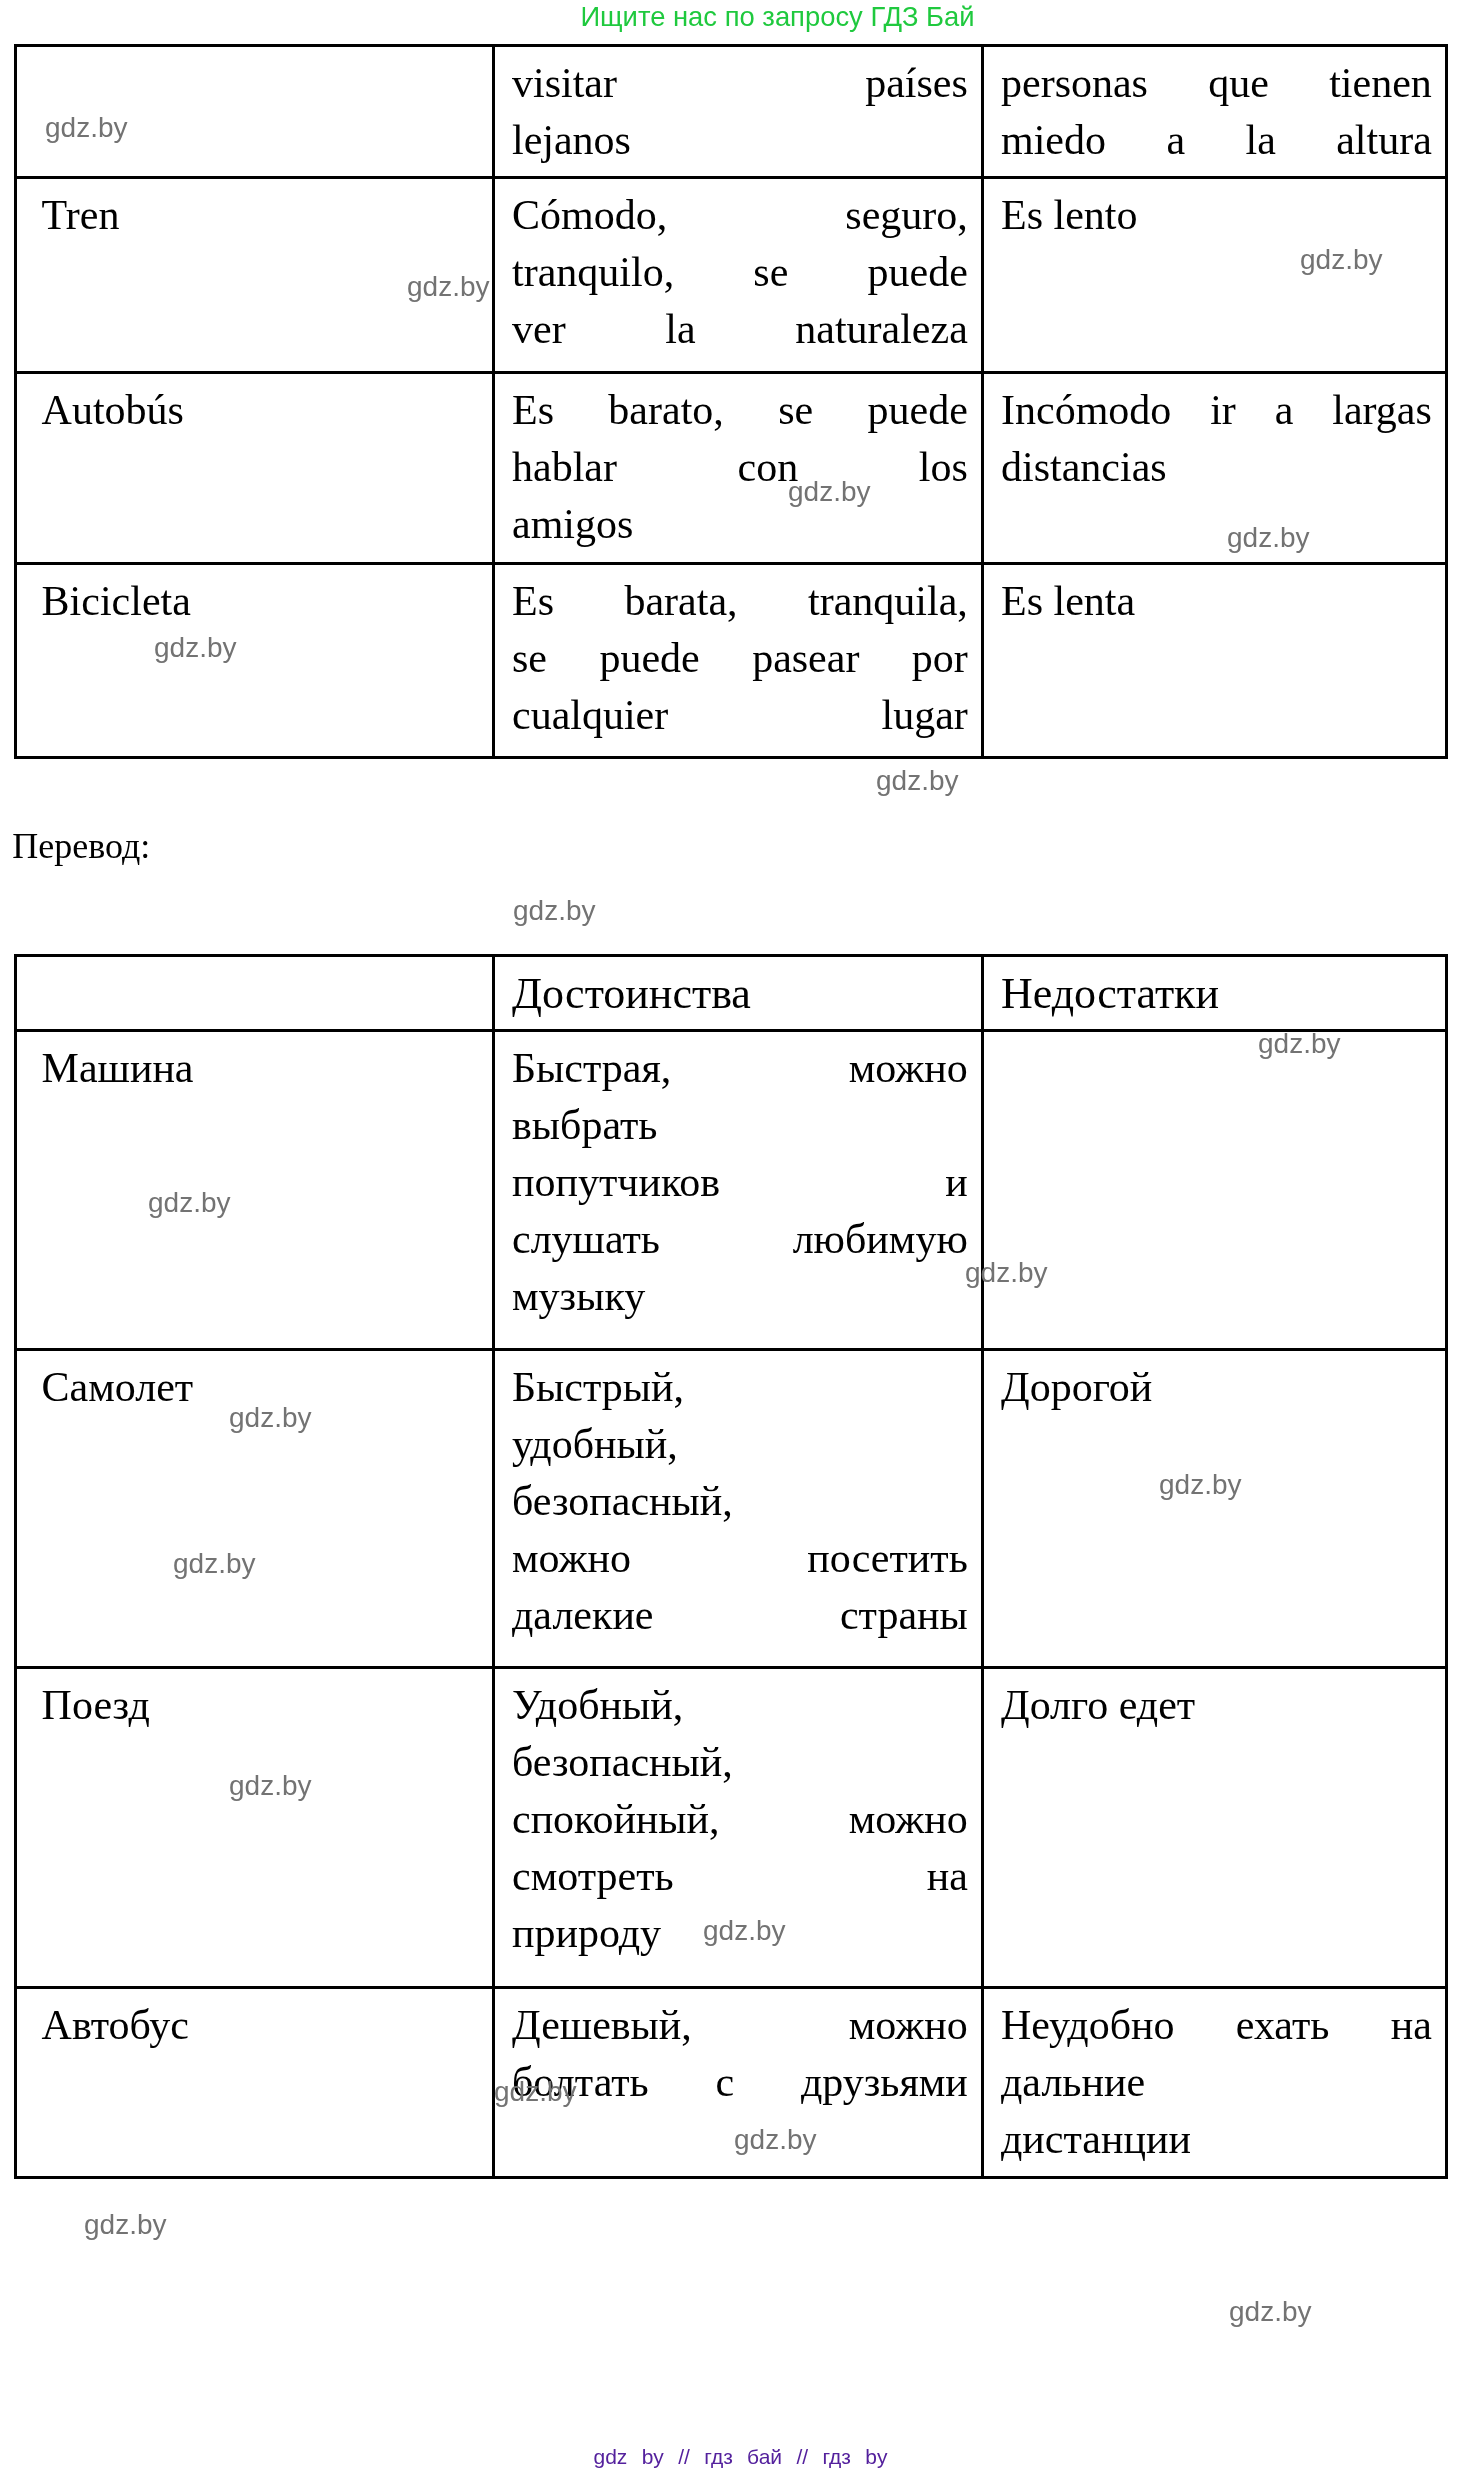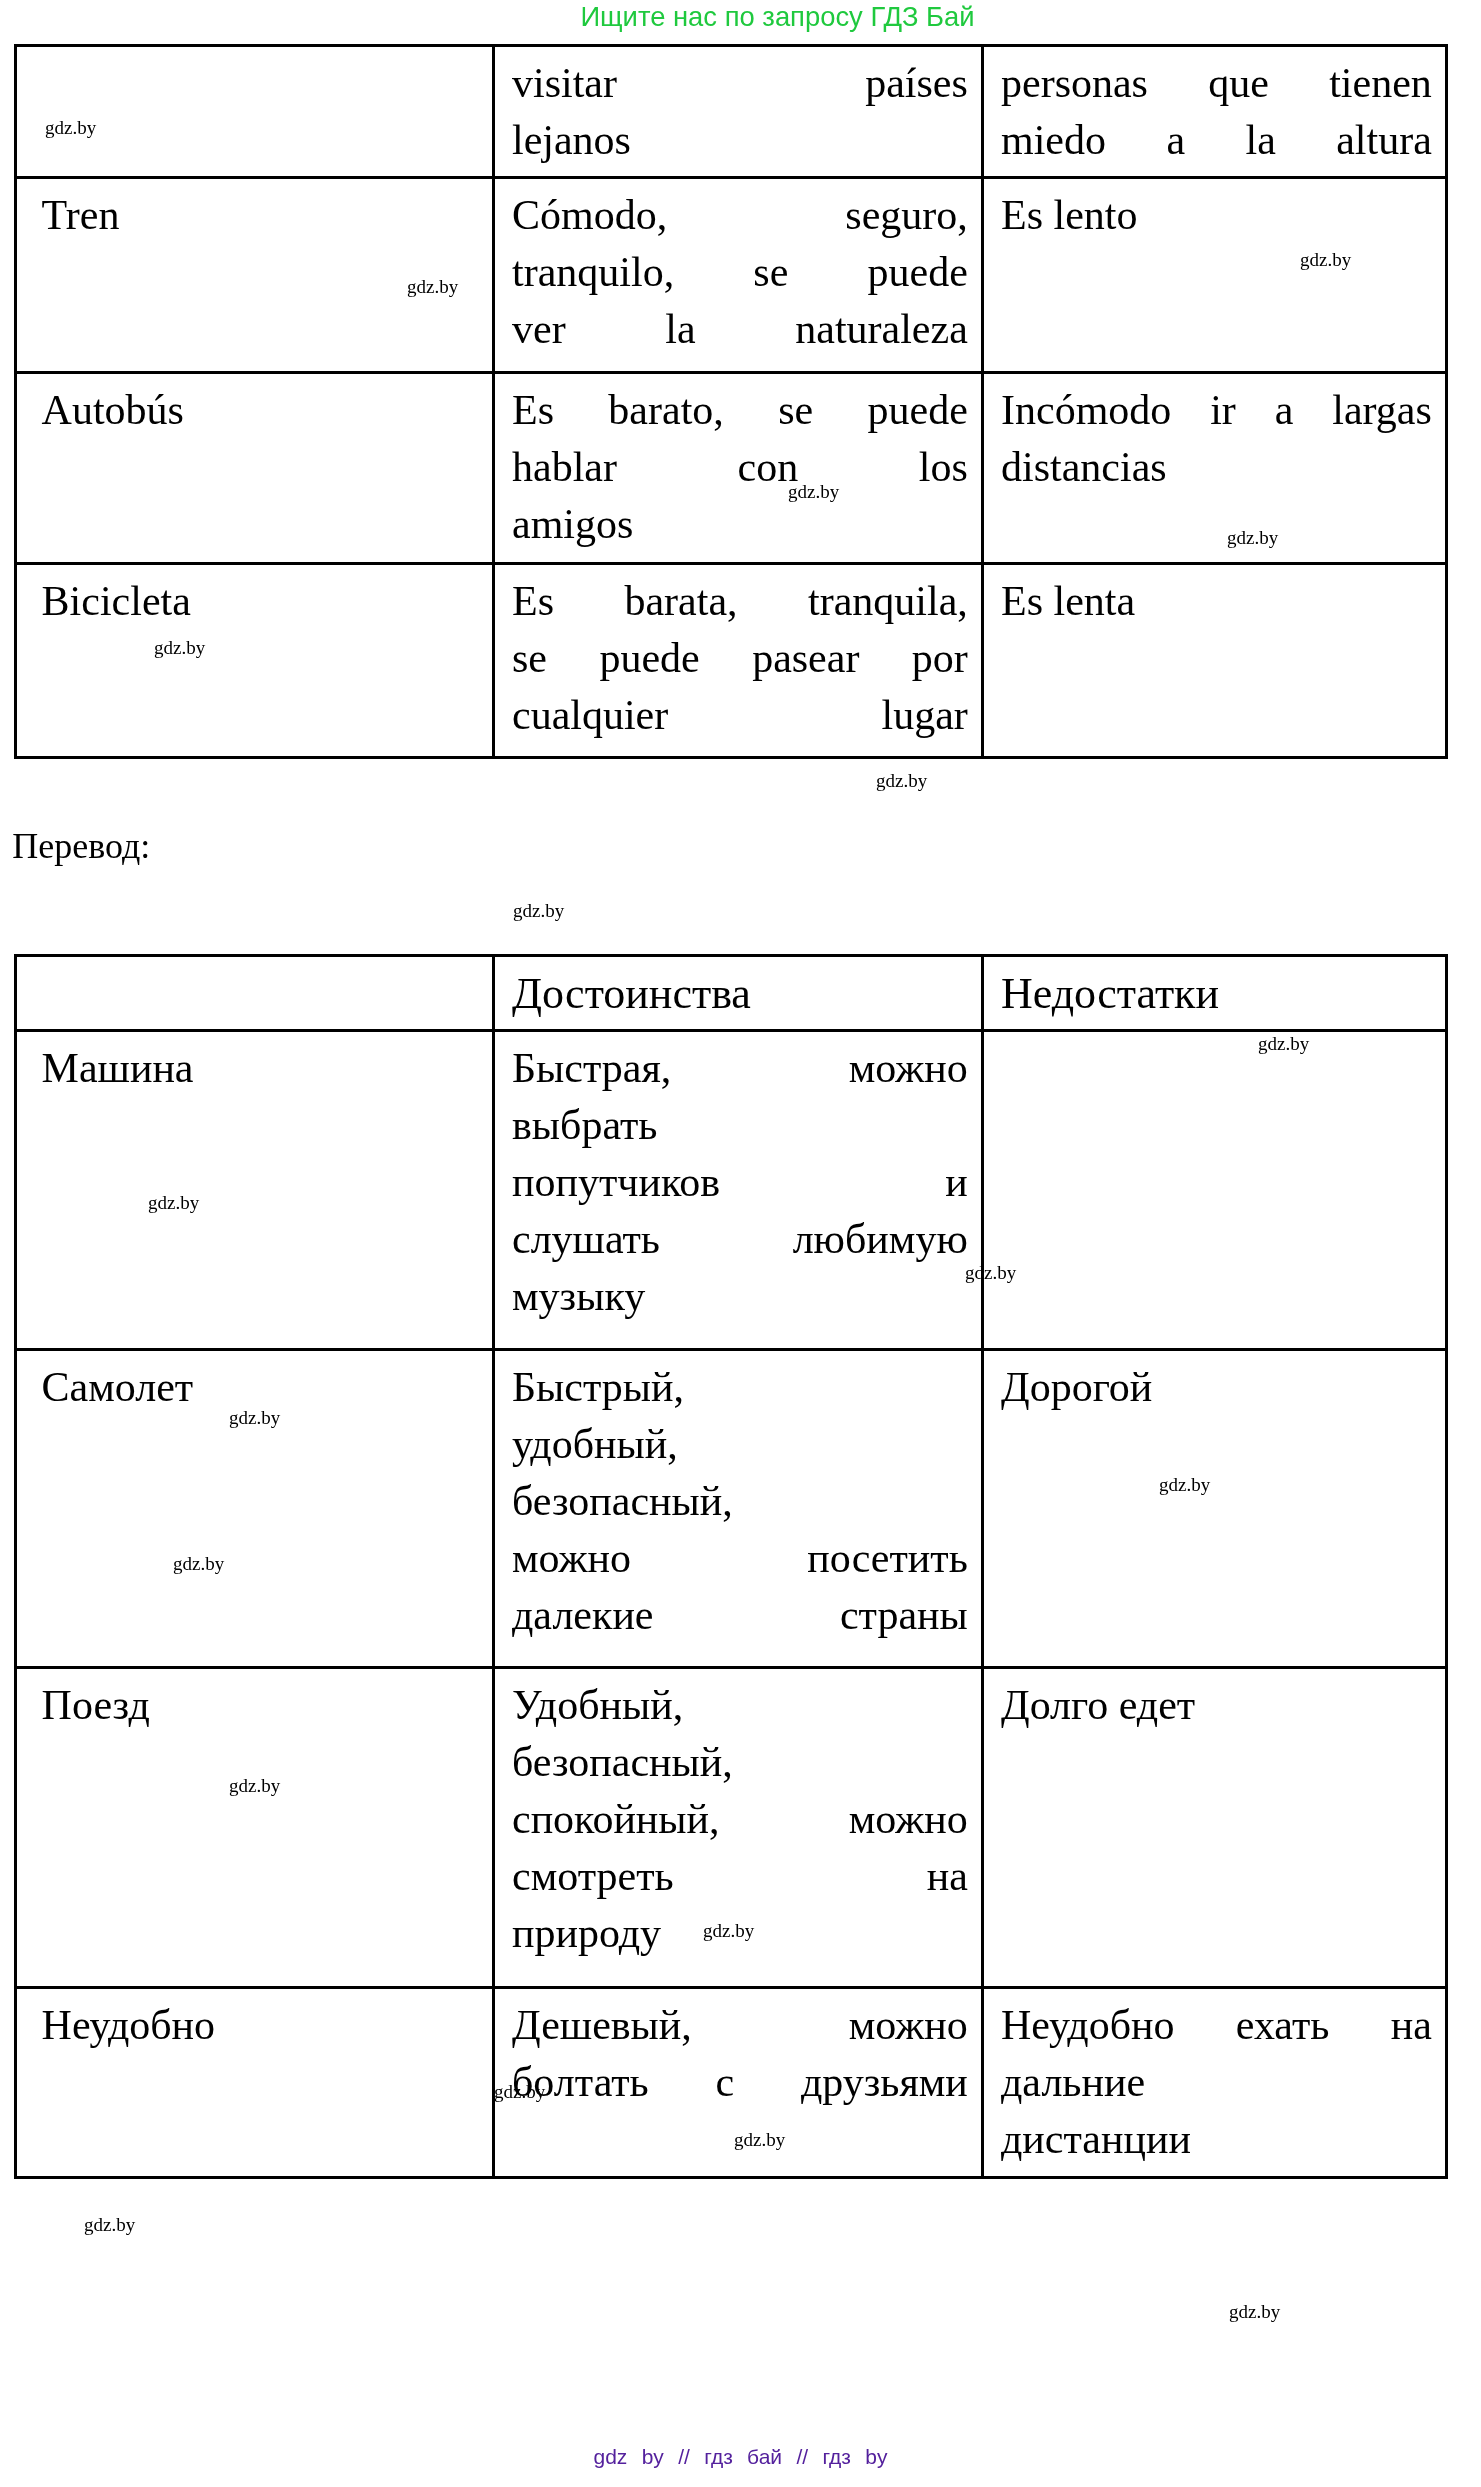--- a/index.html
+++ b/index.html
@@ -26,22 +26,22 @@
   th.hdr{padding-left:17px;font-size:44px;}
   .cellj{
     white-space:pre-line;text-align:justify;text-align-last:justify;
   }
   .perevod{position:absolute;left:12.3px;top:820px;font-size:36px;line-height:53px;}
   .footer{
     position:absolute;top:2445px;left:0;width:100%;text-align:center;
     font-family:"Liberation Sans", sans-serif;font-size:21px;word-spacing:8.5px;
   }
   .wm{
-    position:absolute;font-family:Liberation Serif, serif;
-    font-size:19px;line-height:28px;color:#000000;white-space:nowrap;
+    position:absolute;font-family:Liberation Sans, sans-serif;
+    font-size:28px;line-height:28px;color:#737373;white-space:nowrap;
   }
 </style>
 </head>
 <body>
 
 <div class="promo-top" style="color: rgb(31, 201, 62);">Ищите нас по запросу ГДЗ Бай</div>
 
 <table class="t t1">
   <colgroup>
       <col style="width:478px">
@@ -116,21 +116,21 @@
     <tr style="height:320px">
       <td class="lab">Поезд</td>
       <td class="cellj">Удобный,
 безопасный,
 спокойный, можно
 смотреть на
 природу</td>
       <td>Долго едет</td>
     </tr>
     <tr style="height:190px">
-      <td class="lab">Неудобно</td>
+      <td class="lab">Автобус</td>
       <td class="cellj">Дешевый, можно
 болтать с друзьями</td>
       <td class="cellj">Неудобно ехать на
 дальние
 дистанции</td>
     </tr>
   </tbody>
 </table>
 
 <div class="footer" style="color: rgb(84, 33, 157);">gdz by // гдз бай // гдз by</div>

